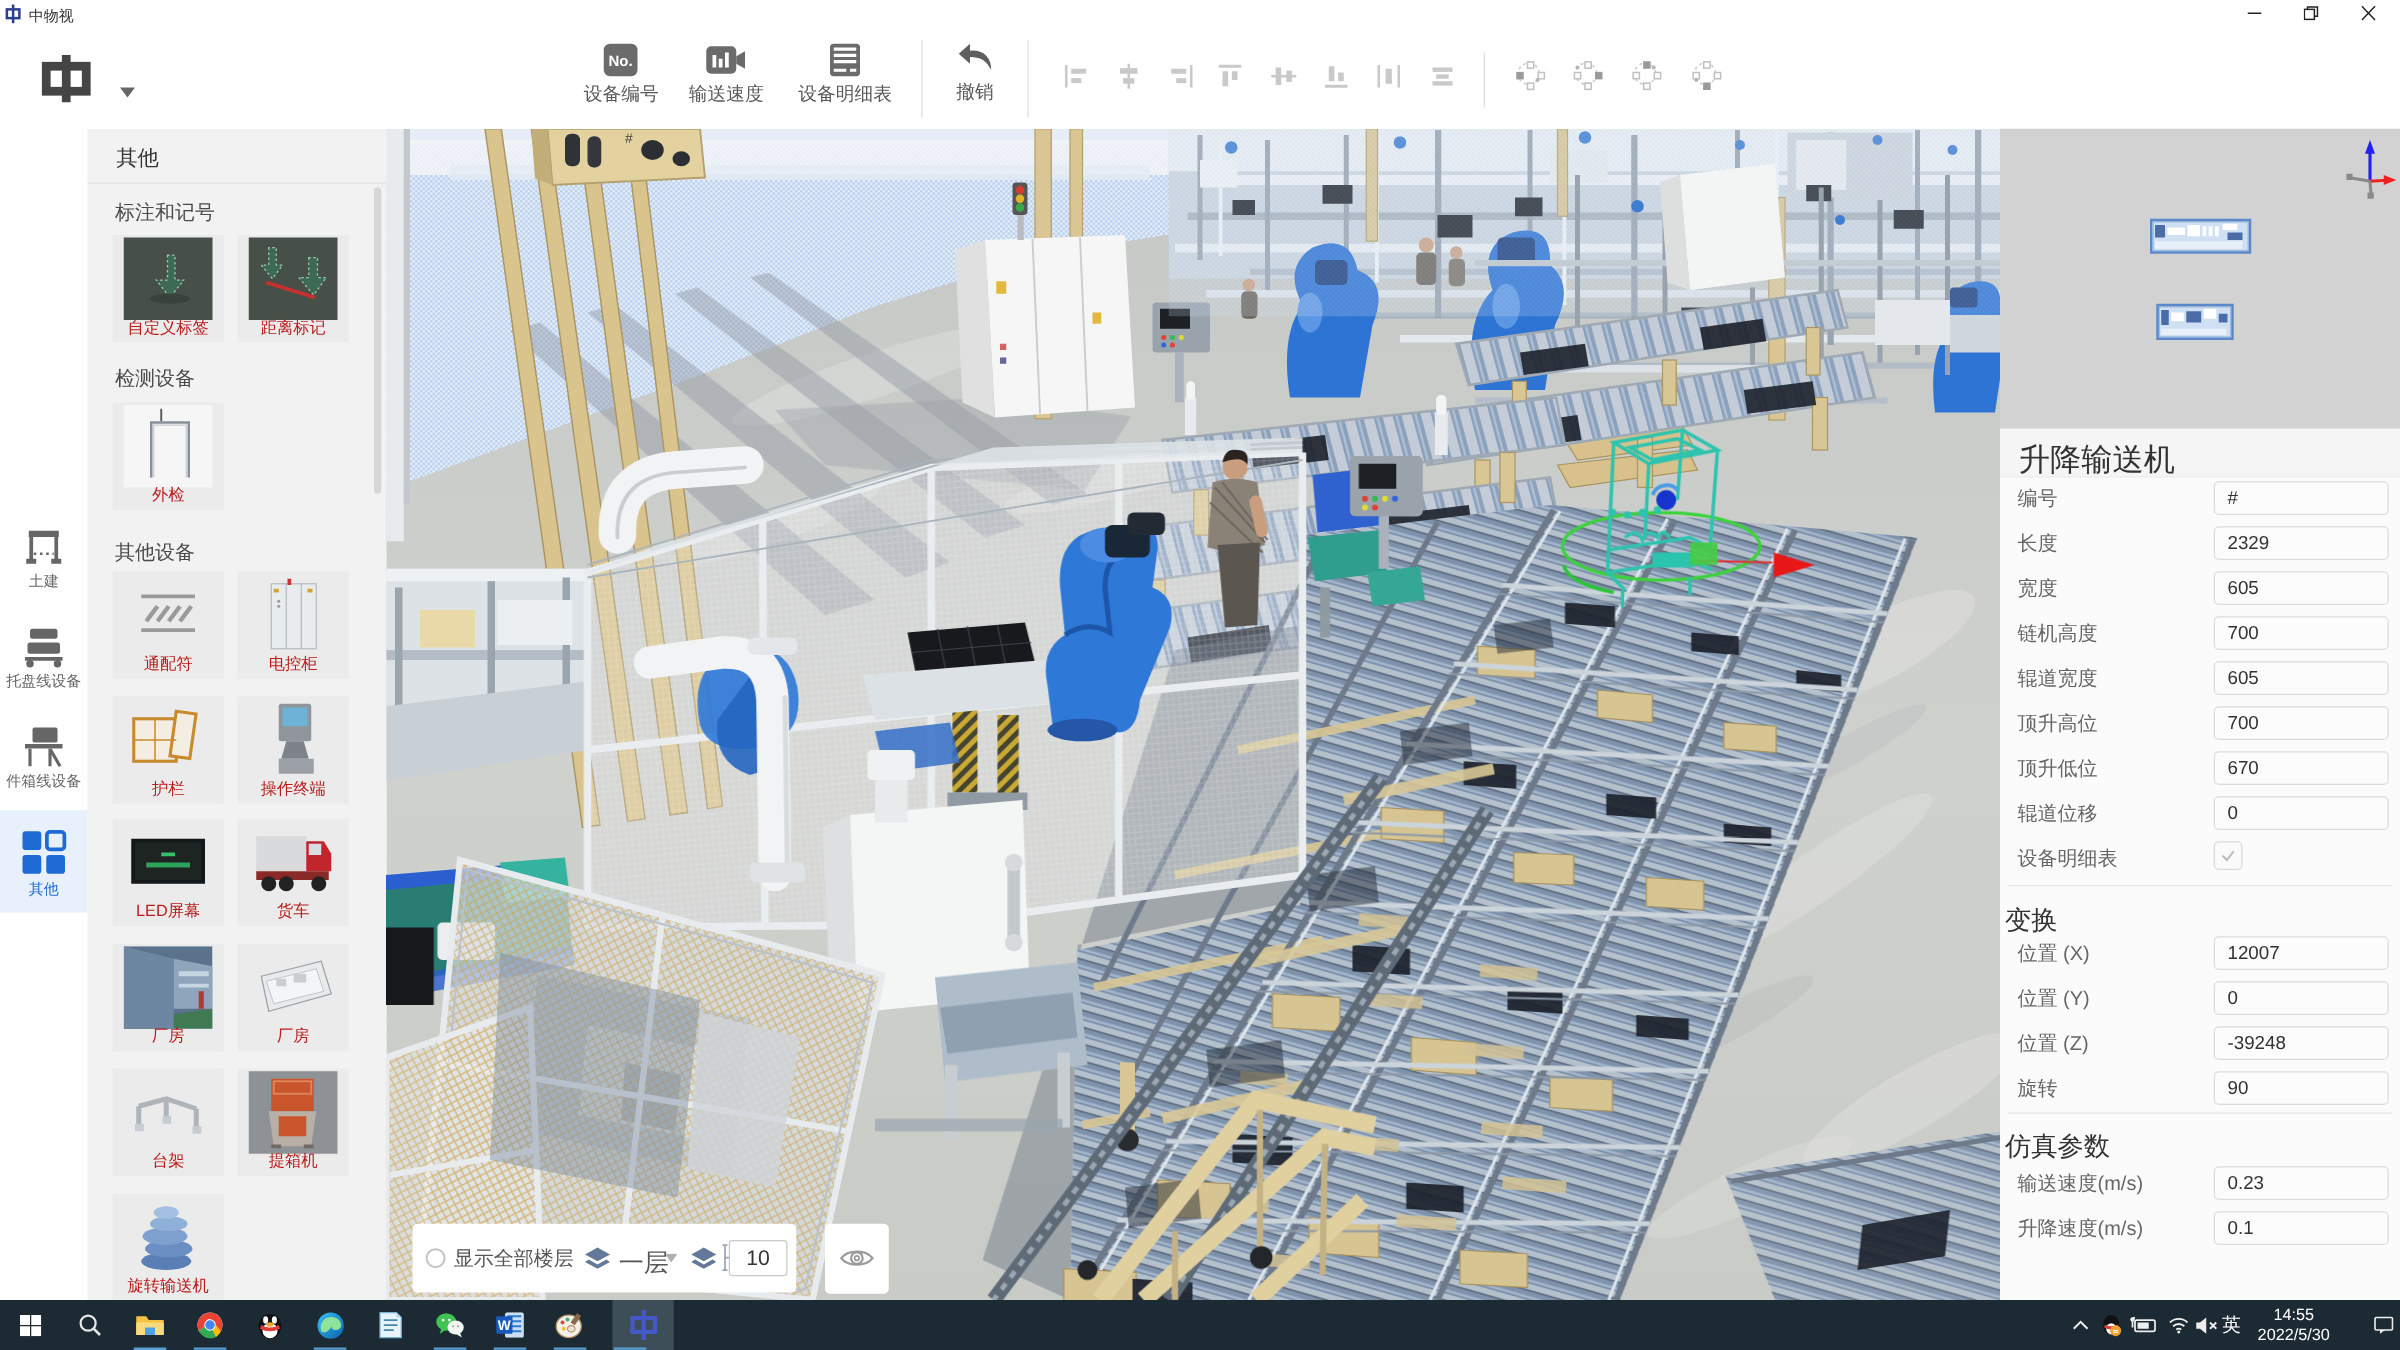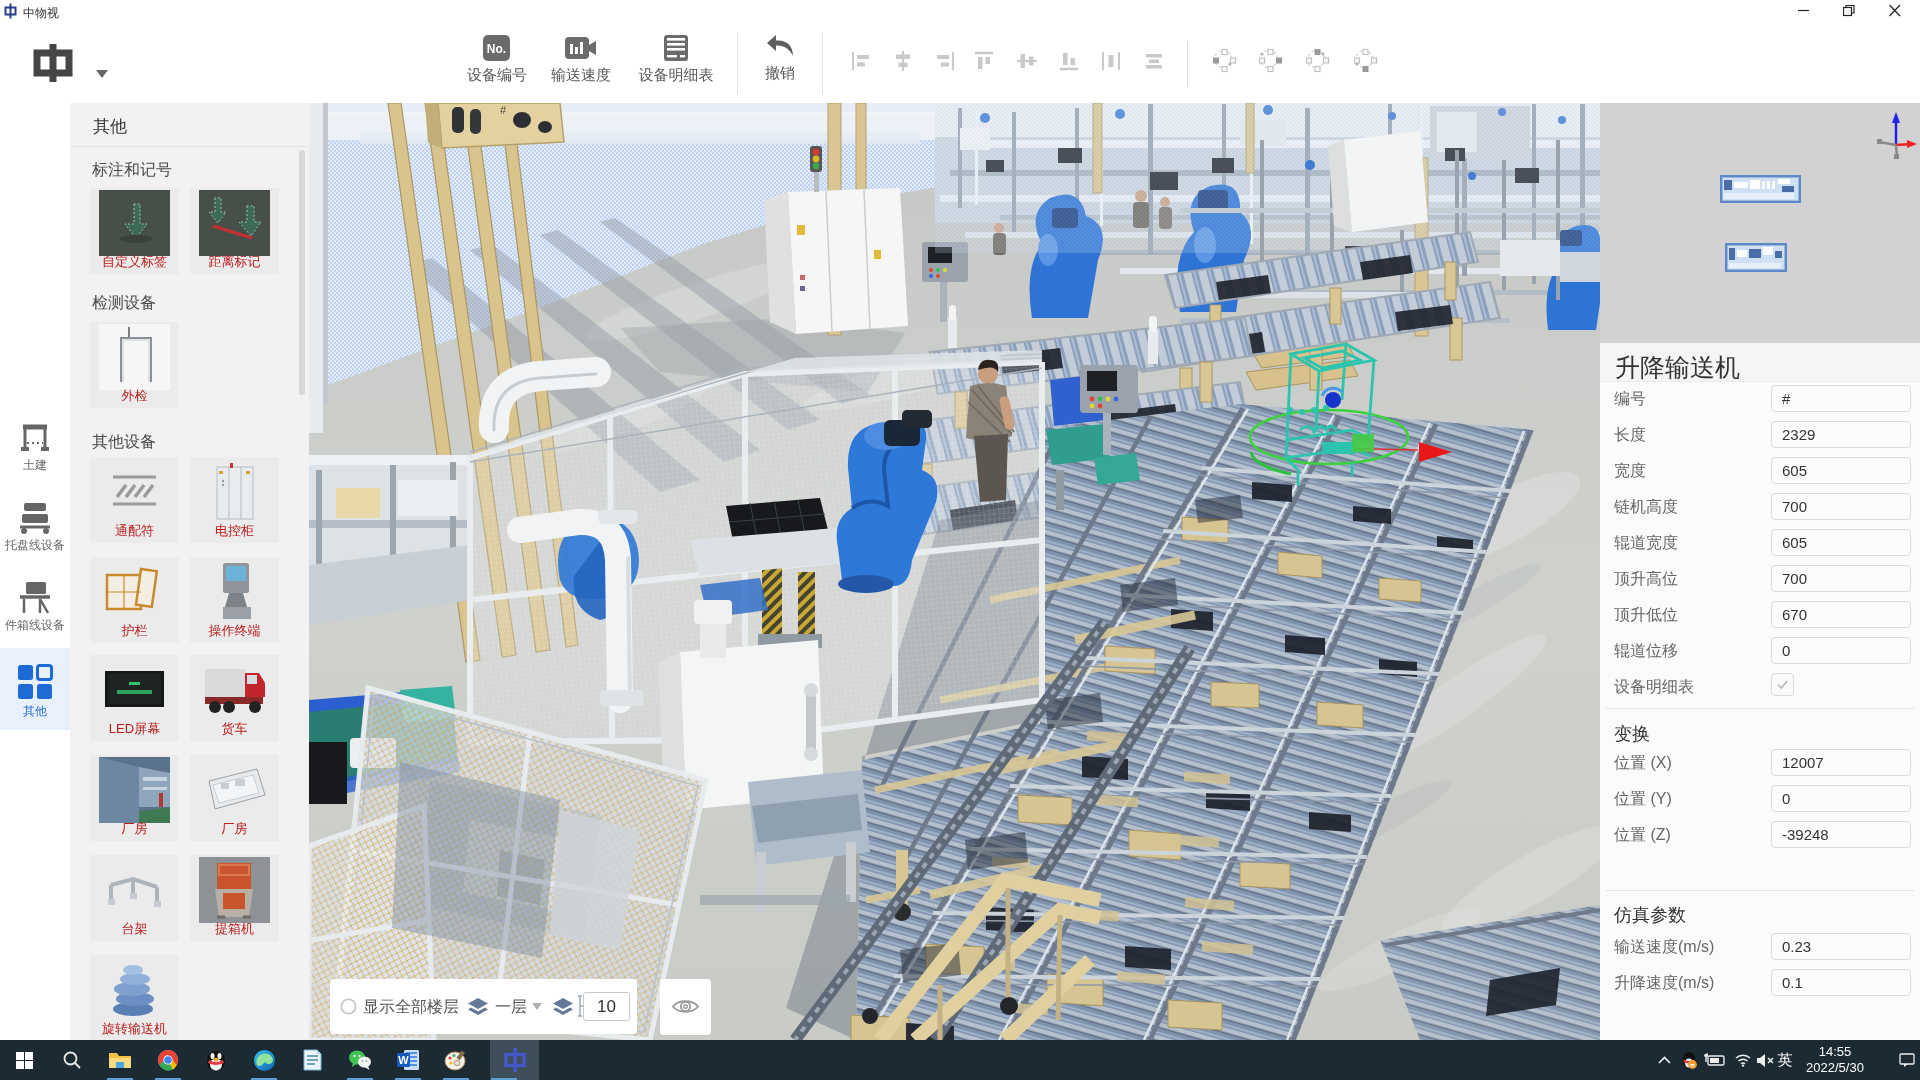--- a/index.html
+++ b/index.html
@@ -29,21 +29,21 @@
 .cell .im{position:absolute;left:9px;top:2px;width:71px;height:66px}
 #pscroll{position:absolute;left:229px;top:47px;width:6px;height:245px;background:#d7d7d7;border-radius:3px}
 
 #rpanel{position:absolute;left:1600px;top:103px;width:320px;height:937px;background:#fbfbfb}
 #rgray{position:absolute;left:0;top:0;width:320px;height:240px;background:#d2d2d2}
 #rhead{position:absolute;left:0;top:240px;width:320px;height:39px;background:#f5f5f5;border-bottom:1px solid #ececec}
 #rhead span{position:absolute;left:15px;top:8px;font-size:25px;color:#333}
 .prow{position:absolute;left:0;width:320px;height:36px}
 .prow .pl{position:absolute;left:14px;top:8px;font-size:16px;color:#666}
 .prow .pv{position:absolute;left:171px;top:4px;width:140px;height:27px;border:1px solid #dcdcdc;border-radius:4px;background:#fcfcfc;font-size:15px;color:#333;line-height:25px;padding-left:10px}
-.psec{position:absolute;left:14px;font-size:18px;color:#333}
+.psec{position:absolute;left:4px;font-size:21px;color:#333}
 .psep{position:absolute;left:6px;width:308px;height:1px;background:#e4e4e4}
 
 #ovl{position:absolute;left:330px;top:979px;width:307px;height:55px;background:#fff;border-radius:4px}
 #ovleye{position:absolute;left:660px;top:979px;width:51px;height:56px;background:#fff;border-radius:4px}
 
 #taskbar{position:absolute;left:0;top:1040px;width:1920px;height:40px;background:#1c2a33}
 .tk{position:absolute;top:0;width:48px;height:40px;display:flex;align-items:center;justify-content:center}
 .tkul{position:absolute;top:37.5px;height:2.5px;background:#5a9fd6}
 #tkclock{position:absolute;right:42px;top:4px;width:86px;text-align:center;color:#fff;font-size:13px;line-height:16px}
 .tray{position:absolute;top:0;height:40px;display:flex;align-items:center;justify-content:center;color:#fff}
@@ -1070,41 +1070,45 @@
         <div class="pv">12007</div>
       </div>
       <div class="prow" style="top:678px">
         <span class="pl">位置 (Y)</span>
         <div class="pv">0</div>
       </div>
       <div class="prow" style="top:714px">
         <span class="pl">位置 (Z)</span>
         <div class="pv">-39248</div>
       </div>
+      <div class="prow" style="top:750px">
+        <span class="pl">旋转</span>
+        <div class="pv">90</div>
+      </div>
  <div class="psep" style="top:787px"></div>
  <div class="psec" style="top:800px">仿真参数</div>
  <div class="prow" style="top:826px">
         <span class="pl">输送速度(m/s)</span>
         <div class="pv">0.23</div>
       </div>
       <div class="prow" style="top:862px">
         <span class="pl">升降速度(m/s)</span>
         <div class="pv">0.1</div>
       </div>
 </div>
 <div id="ovl">
  <svg style="position:absolute;left:10px;top:19px" width="17" height="17">
         <circle cx="8.5" cy="8.5" r="7.2" fill="none" stroke="#c4c4c4" stroke-width="1.6"></circle>
       </svg>
  <span style="position:absolute;left:33px;top:18px;font-size:16px;color:#555">显示全部楼层</span>
  <svg style="position:absolute;left:137px;top:18px" width="22" height="20" viewBox="0 0 22 20">
         <polygon points="11,1 21,6.5 11,12 1,6.5" fill="#64799a"></polygon>
         <polygon points="4,10.5 1,12.5 11,18 21,12.5 18,10.5 11,14.5" fill="#64799a"></polygon>
       </svg>
- <span style="position:absolute;left:165px;top:18px;font-size:16px;color:#555">一层</span>
+ <span style="position:absolute;left:165px;top:18px;font-size:20px;color:#555">一层</span>
  <svg style="position:absolute;left:202px;top:24px" width="10" height="8">
         <polygon points="0,0 10,0 5,7" fill="#b0b0b0"></polygon>
       </svg>
  <svg style="position:absolute;left:222px;top:18px" width="22" height="20" viewBox="0 0 22 20">
         <polygon points="11,1 21,6.5 11,12 1,6.5" fill="#64799a"></polygon>
         <polygon points="4,10.5 1,12.5 11,18 21,12.5 18,10.5 11,14.5" fill="#64799a"></polygon>
       </svg>
  <svg style="position:absolute;left:245px;top:15px" width="10" height="24" viewBox="0 0 10 24">
         <path d="M3 2 H7 M5 2 V22 M3 22 H7 M5 12 H9" stroke="#9aa7b8" stroke-width="1.4" fill="none"></path>
       </svg>

